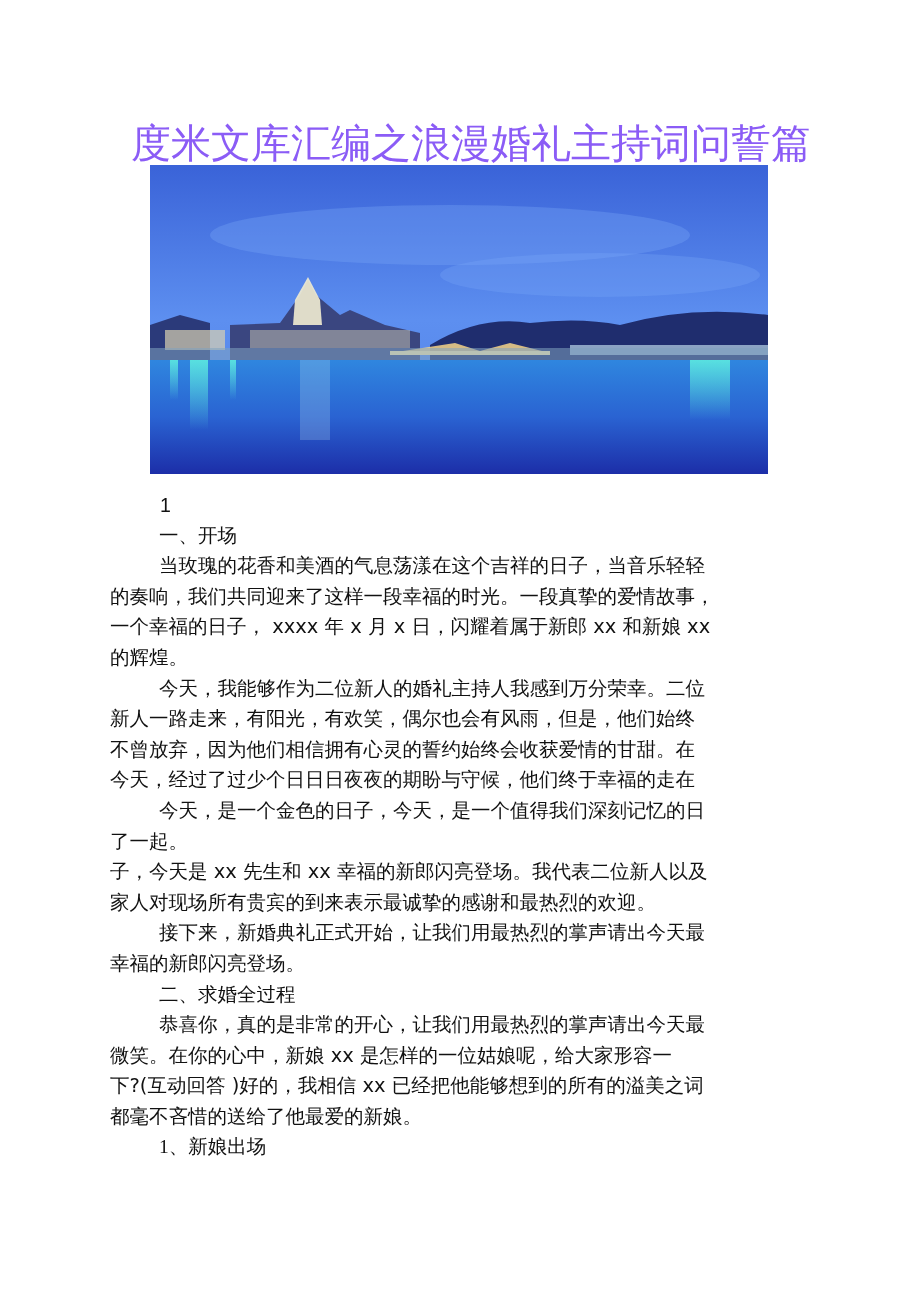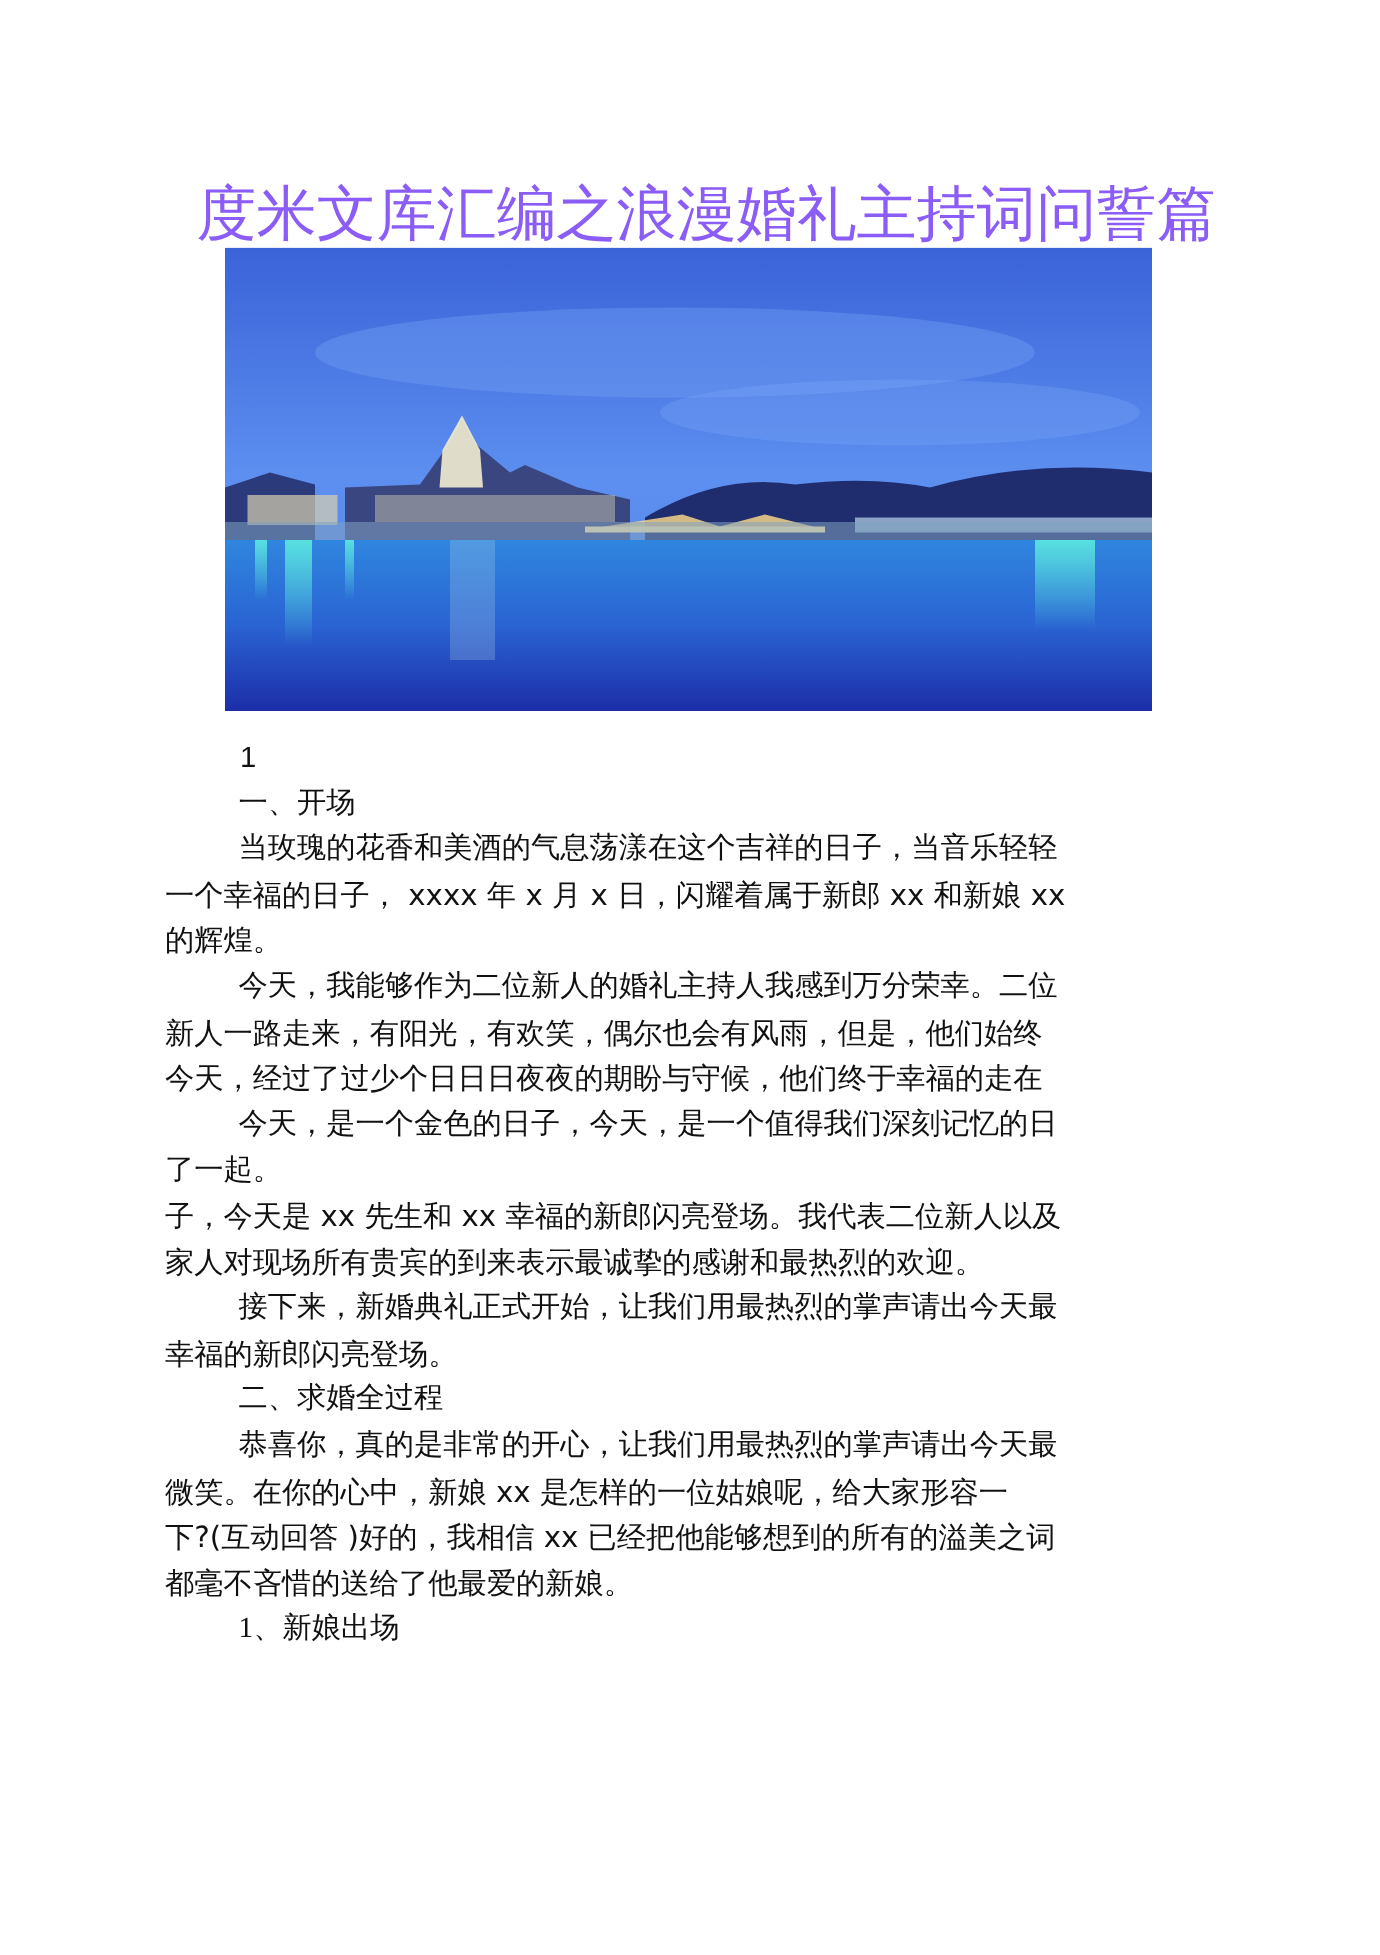--- a/index.html
+++ b/index.html
@@ -66,24 +66,26 @@
     <rect x="540" y="195" width="40" height="60" fill="url(#refl)"></rect>
     <rect x="20" y="195" width="8" height="40" fill="url(#refl)"></rect>
     <rect x="80" y="195" width="6" height="40" fill="url(#refl)"></rect>
   </svg>
 </div>
 
 <div class="body-text">
   <div class="line ind num" style="padding-left:50px">1</div>
   <div class="line ind">一、开场</div>
   <div class="line ind">当玫瑰的花香和美酒的气息荡漾在这个吉祥的日子，当音乐轻轻</div>
+  <div class="line">的奏响，我们共同迎来了这样一段幸福的时光。一段真挚的爱情故事，</div>
   <div class="line">一个幸福的日子，  xxxx 年 x 月 x 日，闪耀着属于新郎   xx 和新娘 xx</div>
   <div class="line">的辉煌。</div>
   <div class="line ind">今天，我能够作为二位新人的婚礼主持人我感到万分荣幸。二位</div>
   <div class="line">新人一路走来，有阳光，有欢笑，偶尔也会有风雨，但是，他们始终</div>
+  <div class="line">不曾放弃，因为他们相信拥有心灵的誓约始终会收获爱情的甘甜。在</div>
   <div class="line">今天，经过了过少个日日日夜夜的期盼与守候，他们终于幸福的走在</div>
   <div class="line ind">今天，是一个金色的日子，今天，是一个值得我们深刻记忆的日</div>
   <div class="line">了一起。</div>
   <div class="line">子，今天是  xx 先生和  xx 幸福的新郎闪亮登场。我代表二位新人以及</div>
   <div class="line">家人对现场所有贵宾的到来表示最诚挚的感谢和最热烈的欢迎。</div>
   <div class="line ind">接下来，新婚典礼正式开始，让我们用最热烈的掌声请出今天最</div>
   <div class="line">幸福的新郎闪亮登场。</div>
   <div class="line ind">二、求婚全过程</div>
   <div class="line ind">恭喜你，真的是非常的开心，让我们用最热烈的掌声请出今天最</div>
   <div class="line">微笑。在你的心中，新娘    xx 是怎样的一位姑娘呢，给大家形容一</div>

